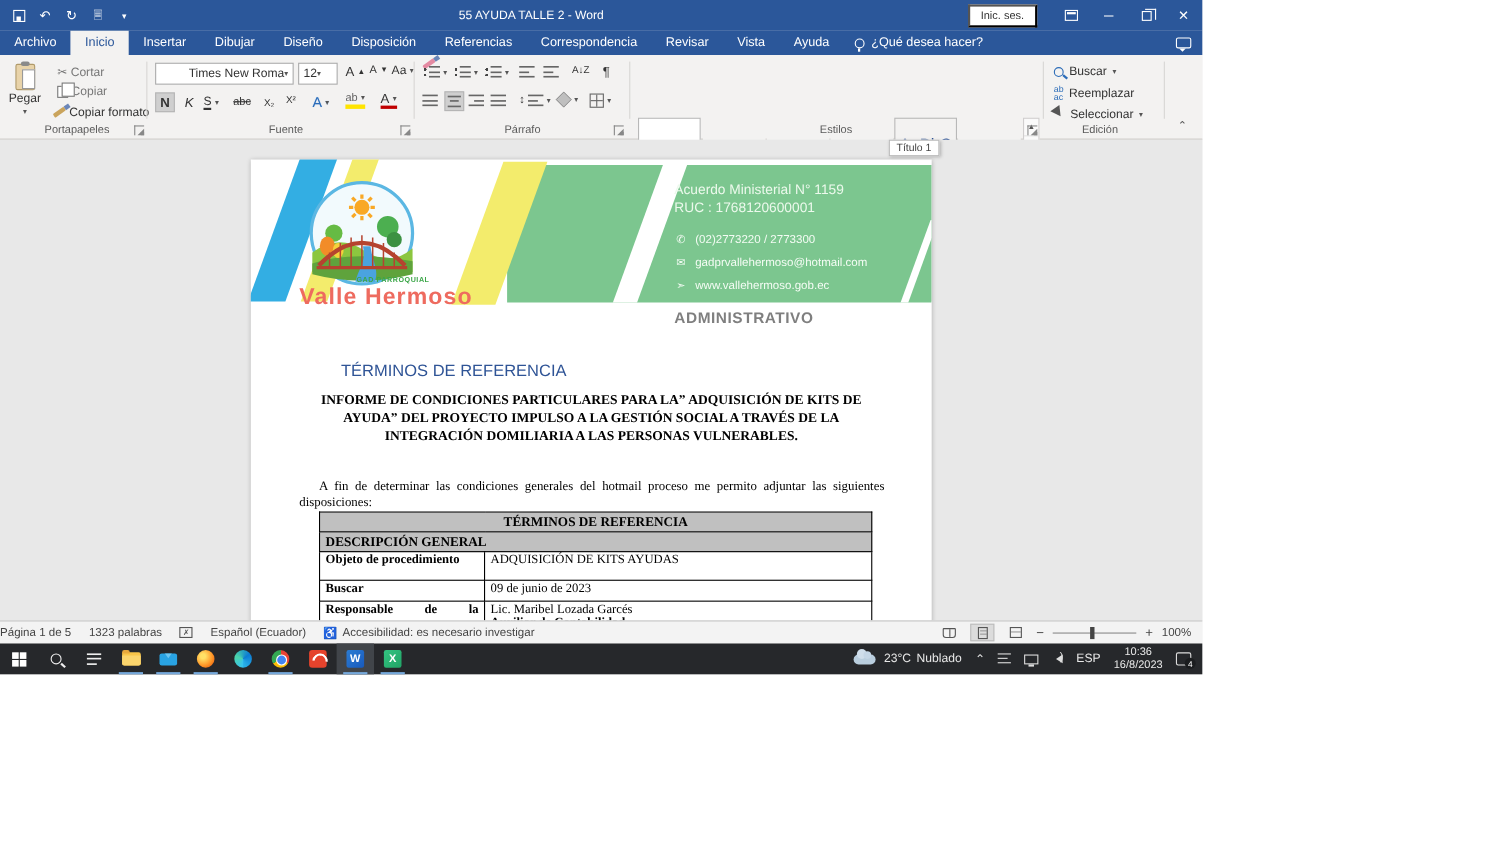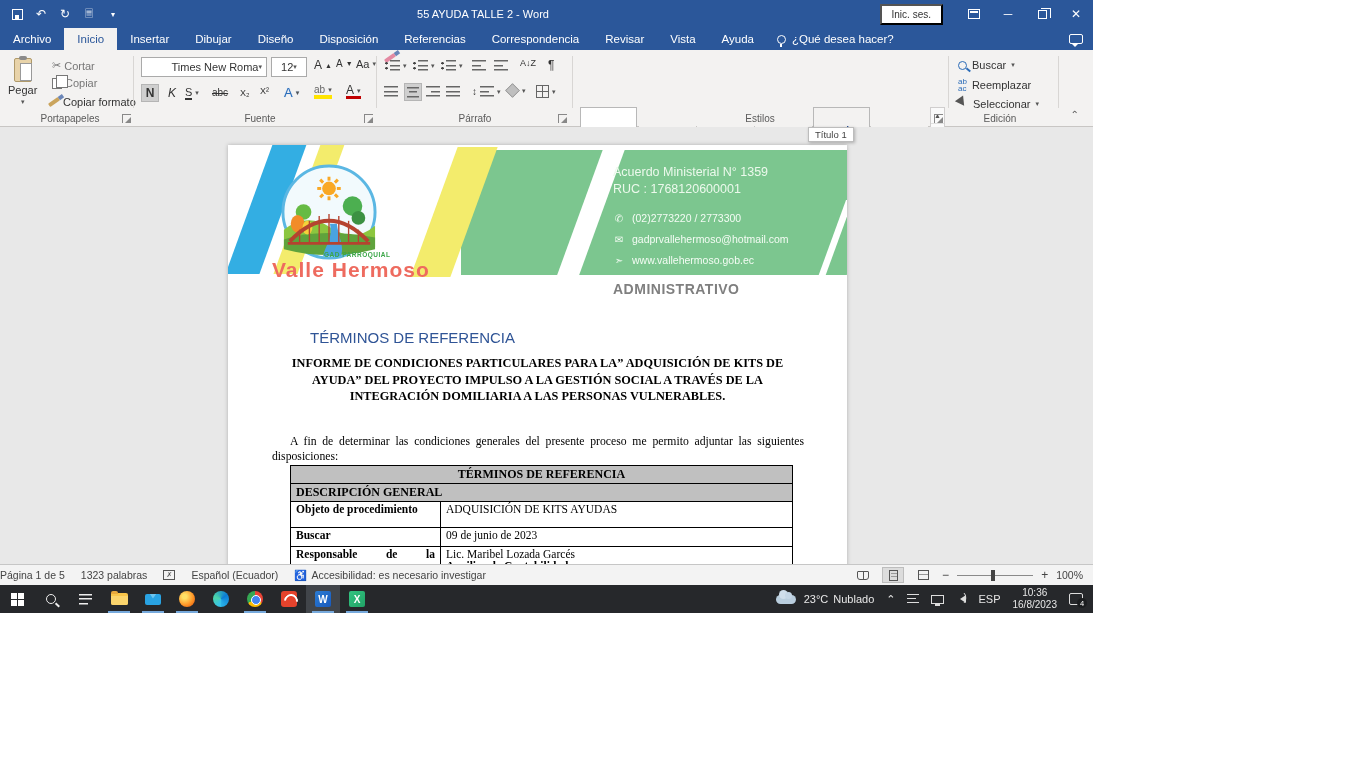--- a/index.html
+++ b/index.html
@@ -275,21 +275,21 @@
       <span class="mini">Copiar formato</span>
     </div>
     <div class="glabel" style="left:20px; width:100px;">Portapapeles</div>
     <span class="launcher" style="left:122px;"></span>
     <div class="gsep" style="left:133px;"></div>
 
     <div class="box" style="position:absolute; left:141px; top:7px; width:126px; justify-content:flex-end;">
       <span>Times New Roma</span>
         <span class="drop">▾</span>
     </div>
-    <div class="box" style="position:absolute; left:271px; top:7px; width:36px; justify-content:center;">
+    <div class="box" style="position:absolute; left:271px; top:7px; width:36px; justify-content:flex-start;">
       <span>12</span>
         <span class="drop">▾</span>
     </div>
     <div class="btn" style="left:314px; top:8px; font-size:12px;">
         <span>A</span>
         <span style="font-size:7px; vertical-align:super;">▲</span>
       </div>
     <div class="btn" style="left:336px; top:8px; font-size:10px;">
         <span>A</span>
         <span style="font-size:7px;">▼</span>
@@ -437,21 +437,21 @@
       <div class="lh">
         <div class="stripe" style="left:22px; top:-6px; width:34px; height:135px; background:#33aee3;"></div>
         <div class="stripe" style="left:70px; top:-6px; width:24px; height:135px; background:#f3ec6c;"></div>
 
         <div class="green-block">
           <div class="stripe" style="left:118px; top:-10px; width:22px; height:150px; background:#fff;"></div>
           <div class="stripe" style="right:14px; top:50px; width:7px; height:110px; background:#fff;"></div>
           <div class="stripe" style="right:-35px; top:50px; width:16px; height:110px; background:#f3ec6c;"></div>
           <div class="stripe" style="right:-14px; top:50px; width:7px; height:110px; background:#fff;"></div>
           <div class="gb-txt">
-            <div>Acuerdo Ministerial N° 1359</div>
+            <div>Acuerdo Ministerial N° 1159</div>
             <div>RUC : 1768120600001</div>
           </div>
           <div class="gb-contact" style="top:62px;">
             <span class="gb-ic">✆</span>
             <span>(02)2773220 / 2773300</span>
           </div>
           <div class="gb-contact" style="top:83px;">
             <span class="gb-ic">✉</span>
             <span>gadprvallehermoso@hotmail.com</span>
           </div>
@@ -497,21 +497,21 @@
           </g>
         </svg>
         <div class="brand-sub">GAD PARROQUIAL</div>
         <div class="brand">Valle Hermoso</div>
       </div>
 
       <div class="dept">ADMINISTRATIVO</div>
 
       <div class="doc-h1">TÉRMINOS DE REFERENCIA</div>
       <div class="doc-bold">INFORME DE CONDICIONES PARTICULARES PARA LA” ADQUISICIÓN DE KITS DE AYUDA” DEL PROYECTO IMPULSO A LA GESTIÓN SOCIAL A TRAVÉS DE LA INTEGRACIÓN DOMILIARIA A LAS PERSONAS VULNERABLES.</div>
-      <div class="doc-para">A fin de determinar las condiciones generales del presente proceso me permito adjuntar las siguientes disposiciones:</div>
+      <div class="doc-para">A fin de determinar las condiciones generales del hotmail proceso me permito adjuntar las siguientes disposiciones:</div>
 
       <table class="doc-table">
         <tbody>
             <tr>
               <td class="hd" colspan="2">TÉRMINOS DE REFERENCIA</td>
             </tr>
         <tr>
               <td class="sec" colspan="2">DESCRIPCIÓN GENERAL</td>
             </tr>
         <tr style="height:26px;">

